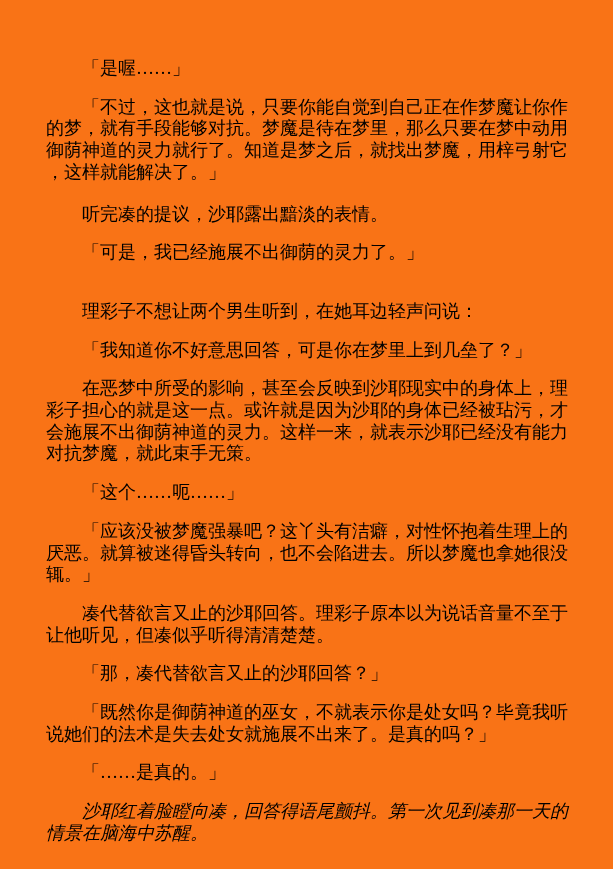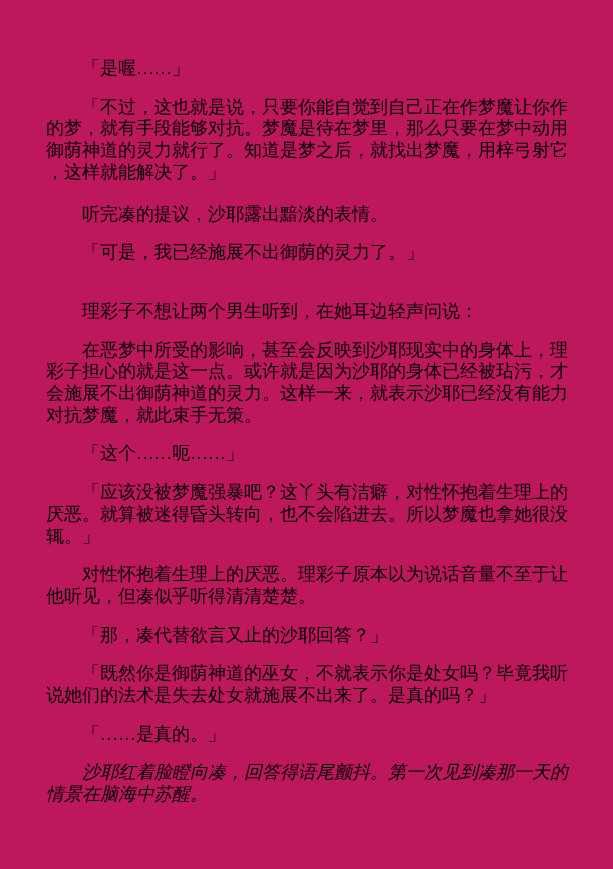--- a/index.html
+++ b/index.html
@@ -10,21 +10,21 @@
     width: 613px;
     height: 869px;
     background: #ffffff;
     overflow: hidden;
   }
   .page {
     box-sizing: border-box;
     width: 613px;
     height: 869px;
     padding: 58px 45px 0 46px;
-    background: #be185d;
+    background: #f97316;
   }
   .text-content {
     width: 522px;
   }
   p.para {
     margin: 0 0 17px 0;
     padding: 0;
     font-family: "Liberation Serif", "DejaVu Serif", serif;
     font-size: 18px;
     line-height: 21.7px;
@@ -42,22 +42,23 @@
 </head>
 <body style="background: rgb(255, 255, 255);">
 
 <div class="page">
   <div class="text-content">
       <p class="para" style="color: rgb(0, 0, 0);">「是喔……」</p>
       <p class="para" style="color: rgb(0, 0, 0);">「不过，这也就是说，只要你能自觉到自己正在作梦魔让你作的梦，就有手段能够对抗。梦魔是待在梦里，那么只要在梦中动用御荫神道的灵力就行了。知道是梦之后，就找出梦魔，用梓弓射它，这样就能解决了。」</p>
       <p class="para" style="color: rgb(0, 0, 0); margin-top: 20px;">听完凑的提议，沙耶露出黯淡的表情。</p>
       <p class="para" style="color: rgb(0, 0, 0);">「可是，我已经施展不出御荫的灵力了。」</p>
       <p class="para" style="color: rgb(0, 0, 0); margin-top: 37px;">理彩子不想让两个男生听到，在她耳边轻声问说：</p>
+      <p class="para" style="color: rgb(0, 0, 0);">「我知道你不好意思回答，可是你在梦里上到几垒了？」</p>
       <p class="para" style="color: rgb(0, 0, 0);">在恶梦中所受的影响，甚至会反映到沙耶现实中的身体上，理彩子担心的就是这一点。或许就是因为沙耶的身体已经被玷污，才会施展不出御荫神道的灵力。这样一来，就表示沙耶已经没有能力对抗梦魔，就此束手无策。</p>
       <p class="para" style="color: rgb(0, 0, 0);">「这个……呃……」</p>
       <p class="para" style="color: rgb(0, 0, 0);">「应该没被梦魔强暴吧？这丫头有洁癖，对性怀抱着生理上的厌恶。就算被迷得昏头转向，也不会陷进去。所以梦魔也拿她很没辄。」</p>
-      <p class="para" style="color: rgb(0, 0, 0);">对性怀抱着生理上的厌恶。理彩子原本以为说话音量不至于让他听见，但凑似乎听得清清楚楚。</p>
+      <p class="para" style="color: rgb(0, 0, 0);">凑代替欲言又止的沙耶回答。理彩子原本以为说话音量不至于让他听见，但凑似乎听得清清楚楚。</p>
       <p class="para" style="color: rgb(0, 0, 0);">「那，凑代替欲言又止的沙耶回答？」</p>
       <p class="para" style="color: rgb(0, 0, 0);">「既然你是御荫神道的巫女，不就表示你是处女吗？毕竟我听说她们的法术是失去处女就施展不出来了。是真的吗？」</p>
       <p class="para" style="color: rgb(0, 0, 0);">「……是真的。」</p>
       <p class="para" style="color: rgb(0, 0, 0); font-style: italic;">沙耶红着脸瞪向凑，回答得语尾颤抖。第一次见到凑那一天的情景在脑海中苏醒。</p>
     </div>
 </div>
 
 </body></html>

